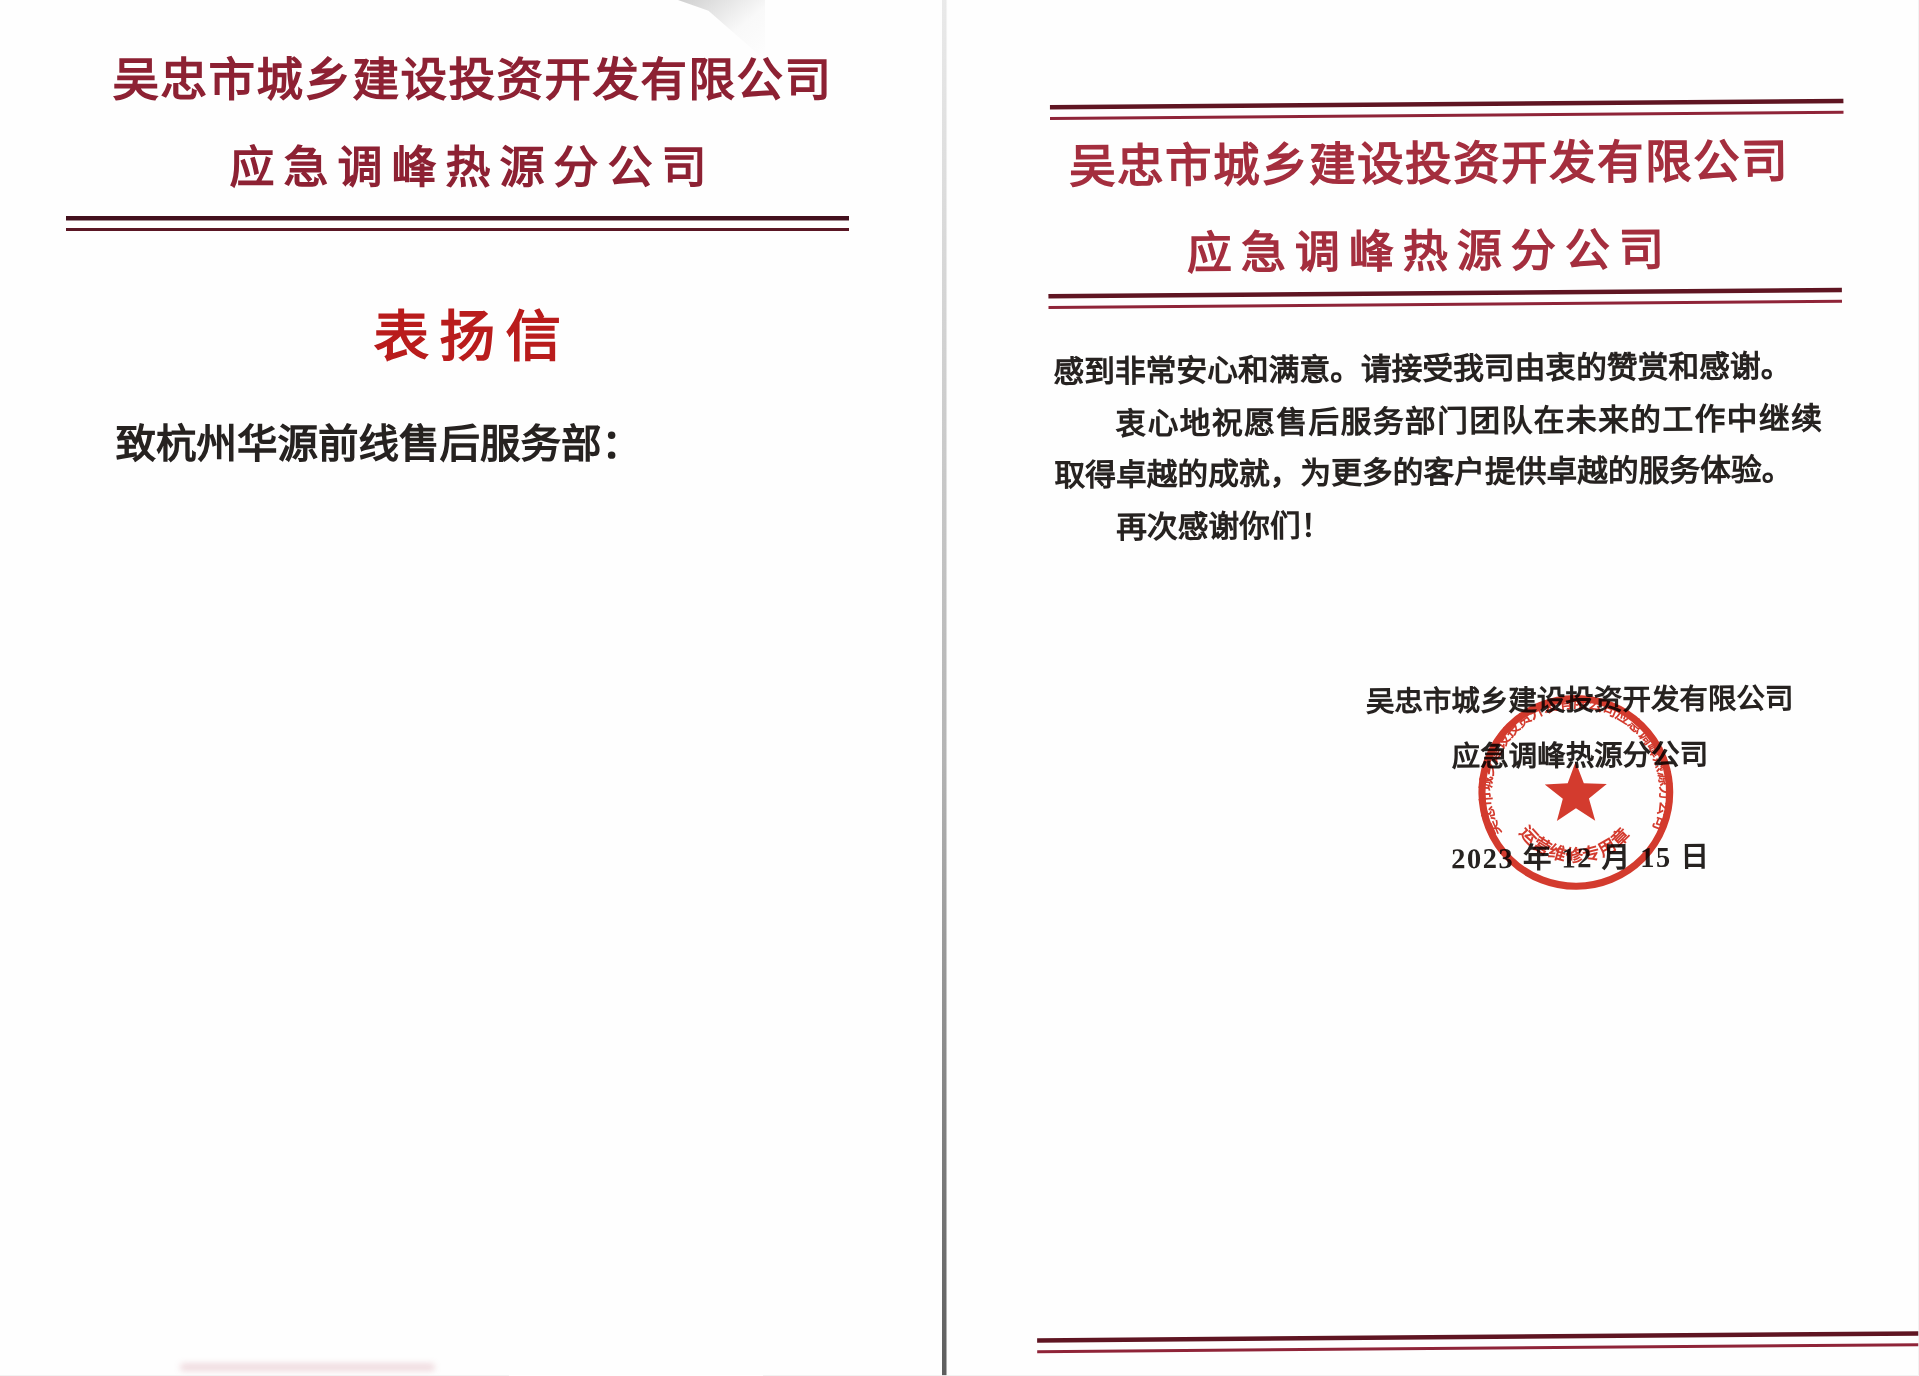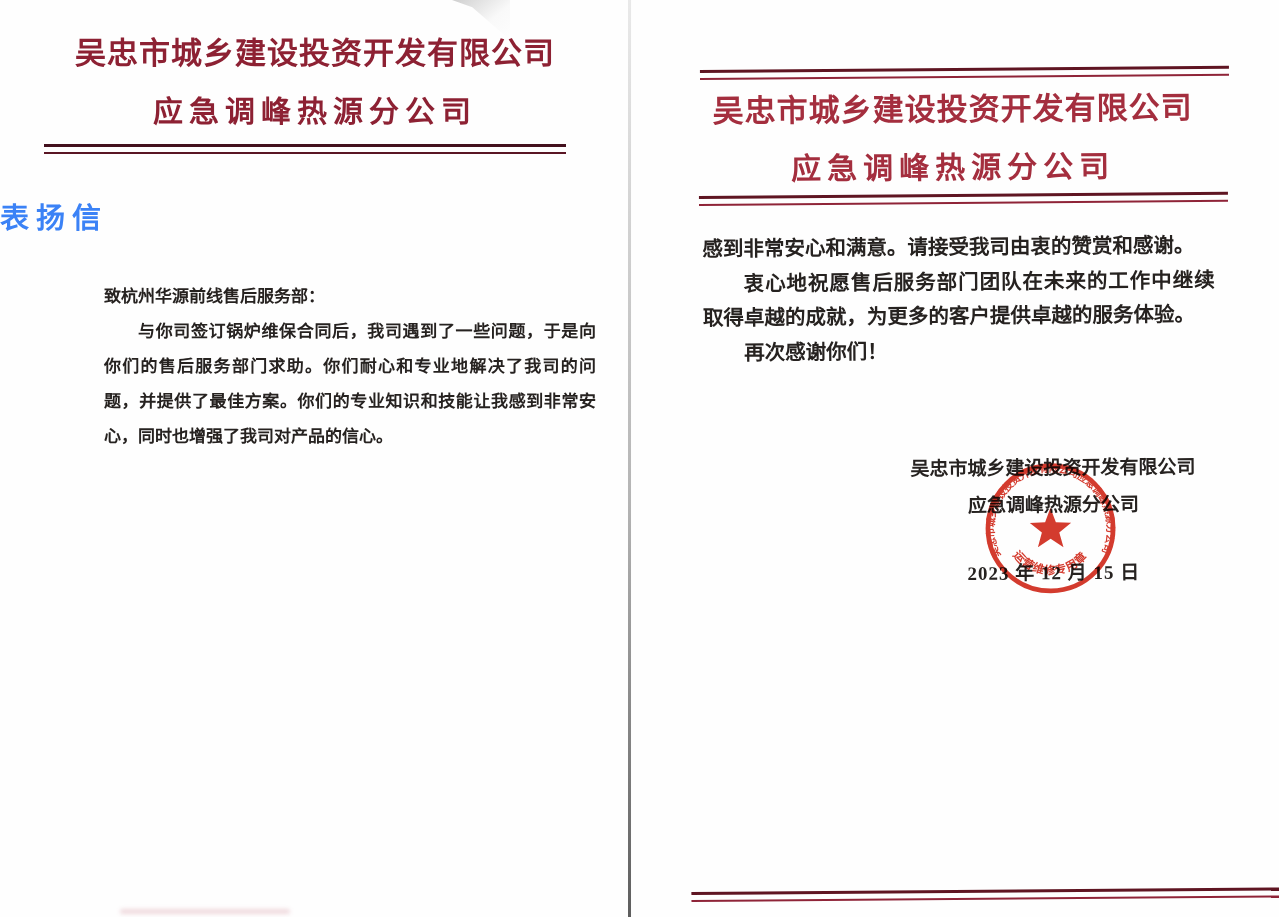--- a/index.html
+++ b/index.html
@@ -32,25 +32,25 @@
   .lh-line2{font-size:30px;letter-spacing:6px;margin-top:14px;}
   .page-left  .letterhead{top:28px;color:#8d2133;}
   .page-right-inner .letterhead{top:84px;color:#a42e3e;}
   .double-rule{position:absolute;height:5px;border-top:3px solid #43101d;border-bottom:2px solid #5a1624;}
   .page-left .double-rule{left:44px;width:522px;top:144px;}
   .rule-red{border-top-color:#5f1522;border-bottom-color:#8f2438;}
   .r-rule-top{left:71px;width:529px;top:68px;}
   .r-rule-mid{left:69px;width:529px;top:194px;}
   .r-rule-bottom{left:56px;width:591px;top:890px;}
   
-  .doc-title{position:absolute;top:194px;width:100%;
-    font-size:29px;font-weight:bold;color:#3b82f6;letter-spacing:7px;}
+  .doc-title{position:absolute;top:194px;width:100%;text-align:center;
+    font-size:37px;font-weight:bold;color:#b91c1c;letter-spacing:7px;}
   .body-block{position:absolute;color:#262220;font-weight:600;
     text-align:justify;text-justify:inter-character;word-break:break-all;}
-  .page-left .body-block{top:279px;left:77px;width:492px;font-size:17px;line-height:35px;margin-left:27px;}
+  .page-left .body-block{top:279px;left:77px;width:492px;font-size:27px;line-height:35px;}
   .page-right-inner .body-block{top:230px;left:72px;width:512px;font-size:20.5px;line-height:34.5px;}
   .body-block p{margin:0;text-indent:2em;}
   .body-block p.no-indent{text-indent:0;}
   
   .signature{position:absolute;top:450px;left:258px;width:326px;text-align:center;
     color:#262220;font-weight:600;font-size:19px;line-height:37px;}
   .sig-date{margin-top:31px;letter-spacing:1px;}
   
   .seal{position:absolute;left:350px;top:461px;width:136px;height:136px;
     mix-blend-mode:multiply;opacity:.92;}
@@ -65,21 +65,20 @@
     <div class="letterhead">
       <div class="lh-line1">吴忠市城乡建设投资开发有限公司</div>
       <div class="lh-line2">应急调峰热源分公司</div>
     </div>
     <div class="double-rule"></div>
 
     <div class="doc-title">表扬信</div>
 
     <div class="body-block">
       <p class="no-indent">致杭州华源前线售后服务部：</p>
-      <p>与你司签订锅炉维保合同后，我司遇到了一些问题，于是向你们的售后服务部门求助。你们耐心和专业地解决了我司的问题，并提供了最佳方案。你们的专业知识和技能让我感到非常安心，同时也增强了我司对产品的信心。</p>
     </div>
 
     <div class="corner-fold"></div>
     <div class="bleed-smudge"></div>
   </div>
 
   <div class="seam"></div>
 
   <div class="page page-right">
     <div class="page-right-inner">

